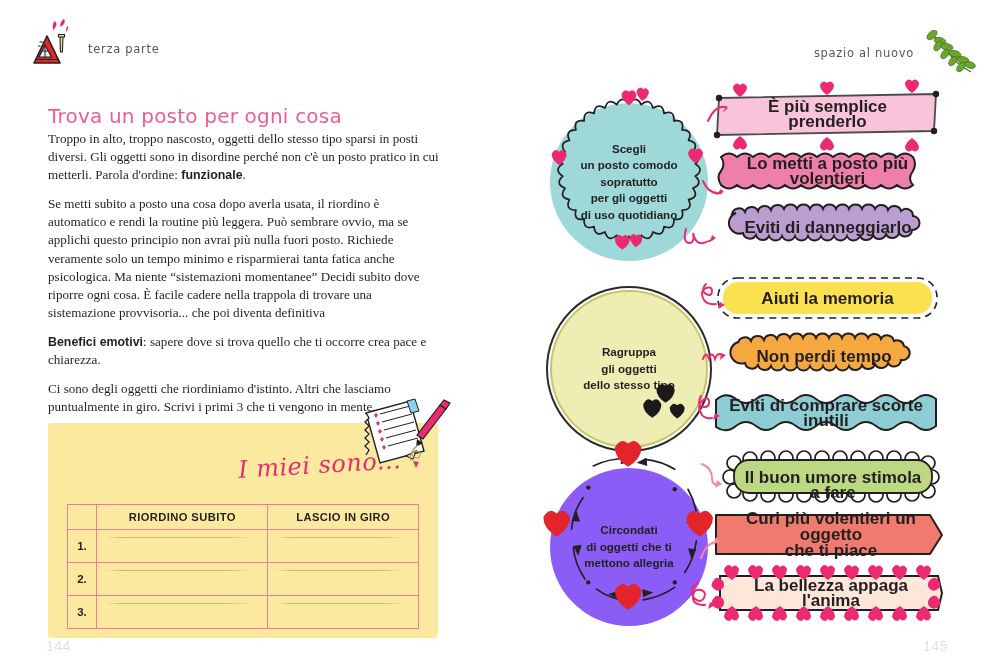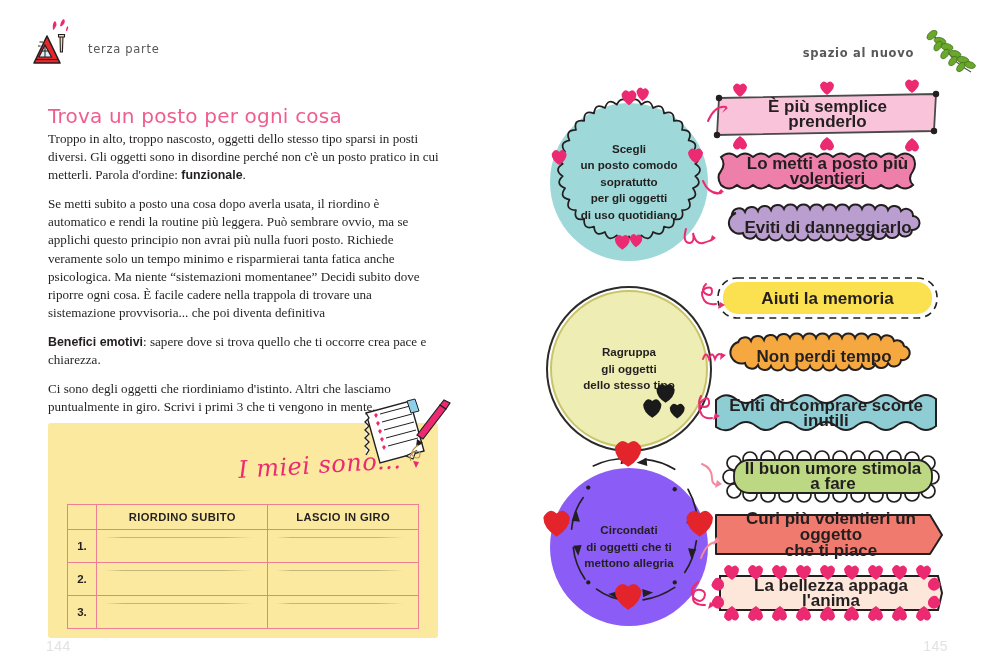--- a/index.html
+++ b/index.html
@@ -17,21 +17,21 @@
   .hdr-left{position:absolute;left:30px;top:18px;display:flex;align-items:center;gap:6px;}
   .house-wrap{position:relative;width:52px;height:52px;}
   .hdr-label{
     font-family:"DejaVu Sans", sans-serif;
     font-size:11.5px;color:#58585a;letter-spacing:.7px;
     position:relative;top:5px;
   }
   .hdr-right{position:absolute;right:22px;top:30px;display:flex;align-items:center;gap:2px;}
   .hdr-label-r{
     font-family:"DejaVu Sans", sans-serif;
-    font-size:11.5px;color:#58585a;letter-spacing:.7px;font-weight:bold;
+    font-size:11.5px;color:#58585a;letter-spacing:.7px;
   }
 
   
   .title{
     position:absolute;left:48px;top:104px;
     font-family:"DejaVu Sans", sans-serif;
     font-size:20px;color:#ef5d8f;letter-spacing:.2px;font-weight:400;
   }
   .body-text{
     position:absolute;left:48px;top:130px;width:392px;
@@ -408,21 +408,21 @@
           <circle cx="30" cy="136" r="2.6"></circle>
       </g>
       <g fill="#e3242b">
         <path d="M62 -26 q7 -13 16 -5 q9 -8 16 5 q0 13 -16 23 q-16 -10 -16 -23z"></path>
         <path d="M62 146 q7 -13 16 -5 q9 -8 16 5 q0 13 -16 23 q-16 -10 -16 -23z"></path>
         <path d="M-24 58 q7 -13 16 -5 q9 -8 16 5 q0 13 -16 23 q-16 -10 -16 -23z"></path>
         <path d="M148 58 q7 -13 16 -5 q9 -8 16 5 q0 13 -16 23 q-16 -10 -16 -23z"></path>
       </g>
     </svg>
 
-    <div class="banner" style="top:2px;left:222px;width:222px;height:48px;">
+    <div class="banner" style="top:2px;left:222px;width:222px;height:48px;align-items:flex-end;">
       <svg class="bsvg" width="222" height="48" viewBox="0 0 222 48">
         <g fill="#ffffff" stroke="#231f20" stroke-width="1.7">
           <circle cx="12" cy="11" r="7"></circle>
             <circle cx="28" cy="7" r="7"></circle>
             <circle cx="46" cy="6" r="7"></circle>
             <circle cx="64" cy="6" r="7"></circle>
           <circle cx="82" cy="6" r="7"></circle>
             <circle cx="100" cy="6" r="7"></circle>
             <circle cx="118" cy="6" r="7"></circle>
             <circle cx="136" cy="6" r="7"></circle>

